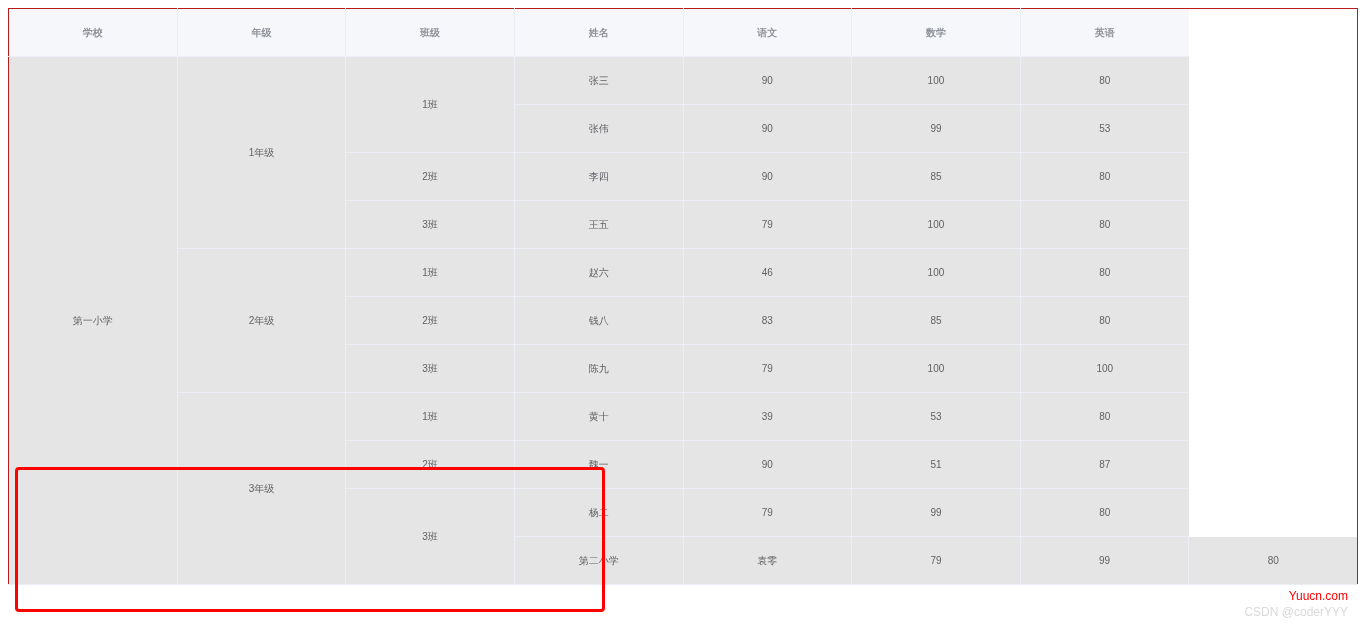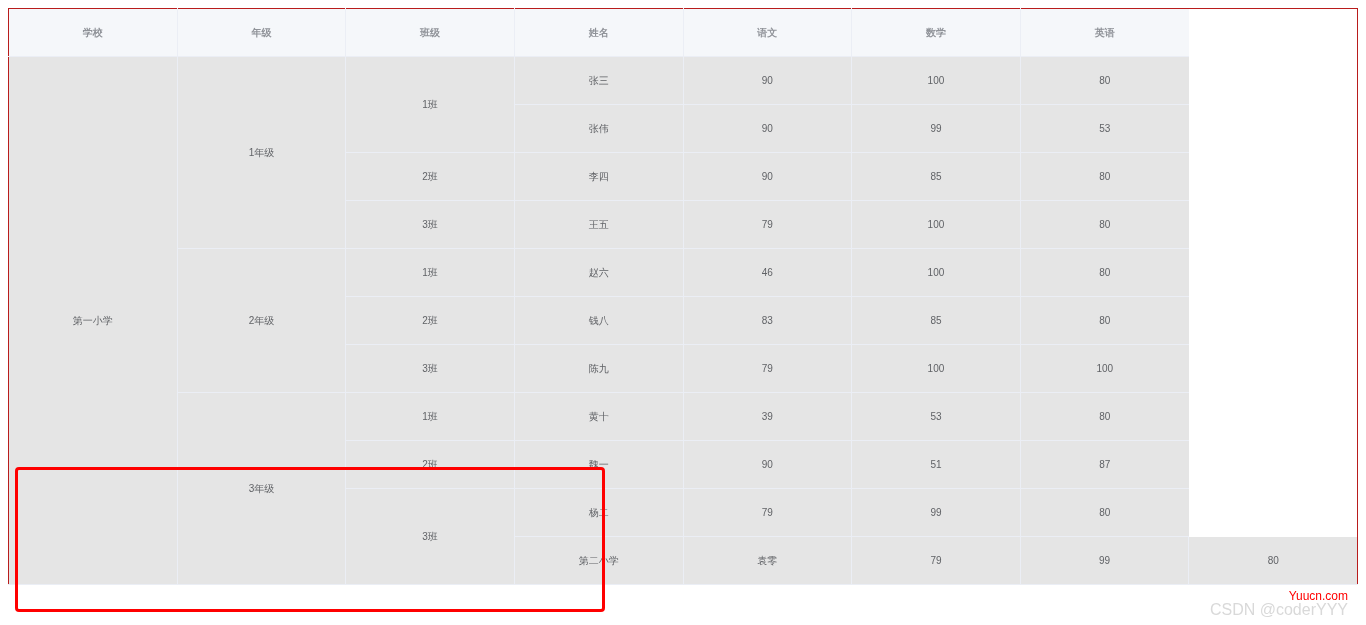--- a/index.html
+++ b/index.html
@@ -60,21 +60,21 @@
     right: 18px;
     bottom: 22px;
     font-size: 12px;
     color: #ff0000;
     font-family: Arial, sans-serif;
   }
   .watermark-2 {
     position: absolute;
     right: 18px;
     bottom: 6px;
-    font-size: 16px;
+    font-size: 12px;
     color: #d9d9d9;
     font-family: Arial, sans-serif;
   }
 </style>
 </head>
 <body>
 
 <div class="table-wrap">
   <table class="el-table">
     <thead>

